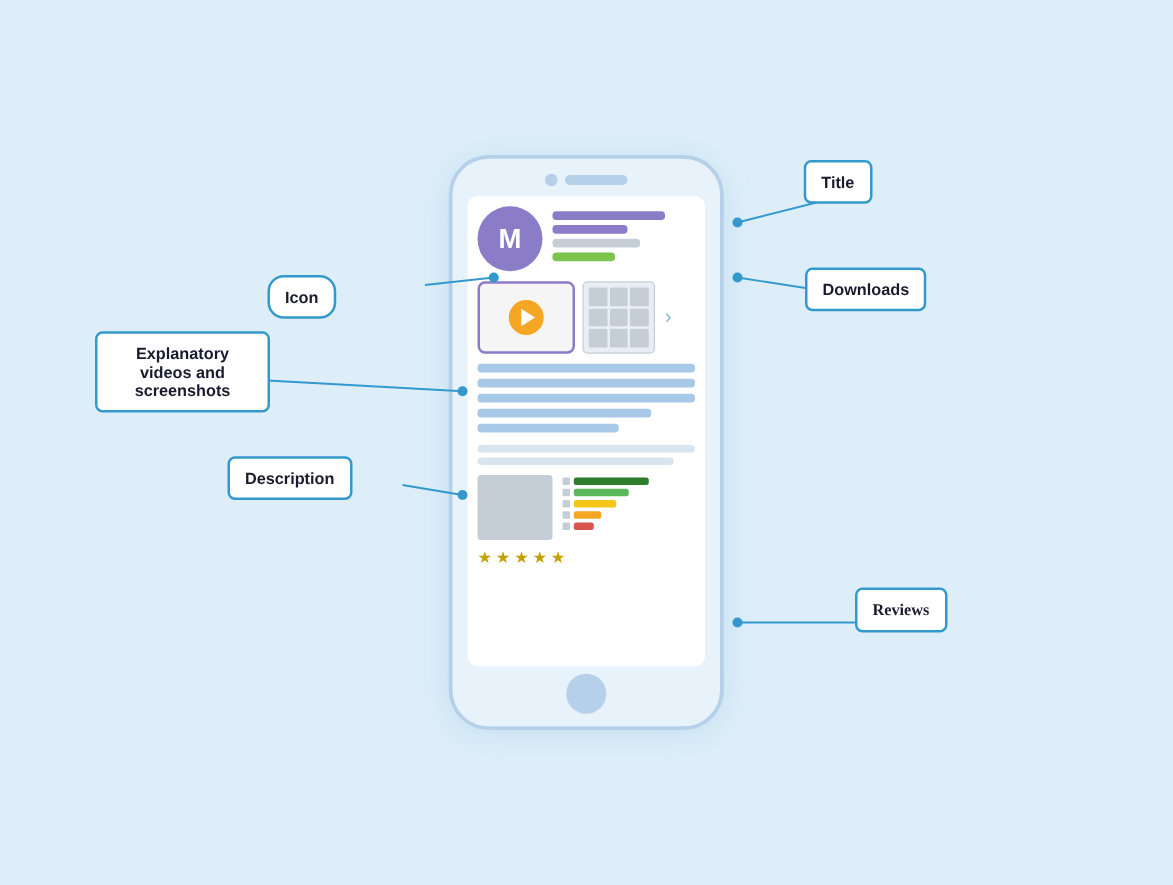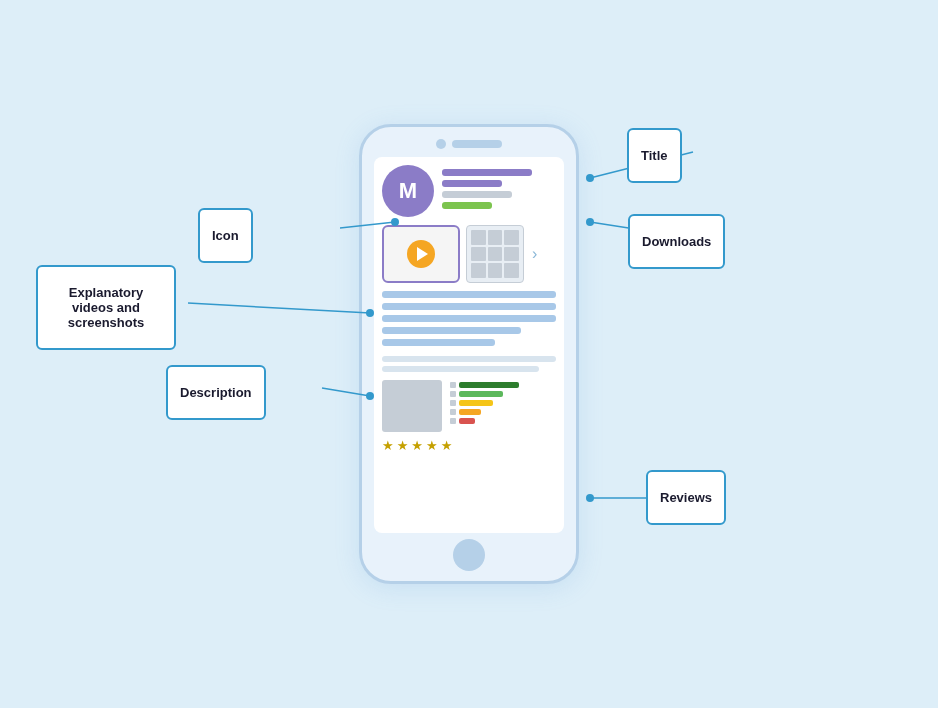--- a/index.html
+++ b/index.html
@@ -204,25 +204,26 @@
       font-size: 13px;
       color: #c5a000;
     }
 
     
     .callout {
       position: absolute;
       background: #fff;
       border: 2px solid #3399cc;
       border-radius: 6px;
-      padding: 18px 12px;
+      padding: 8px 12px;
       font-weight: bold;
       font-size: 13px;
       color: #1a1a2e;
       white-space: nowrap;
+      margin-left: 16px;
     }
     .callout.multi {
       white-space: normal;
       text-align: center;
       width: 140px;
     }
 
     
     .connectors {
       position: absolute;
@@ -350,31 +351,31 @@
   <circle cx="370" cy="396" r="4" fill="#3399cc"></circle>
 
   <line x1="700" y1="498" x2="590" y2="498" stroke="#3399cc" stroke-width="1.5"></line>
   <circle cx="590" cy="498" r="4" fill="#3399cc"></circle>
 </svg>
 
 <div class="callout" style="top:128px; left:627px;">
   <span>Title</span>
 </div>
 
-<div class="callout" style="top:208px; left:198px;">
+<div class="callout" style="top:220px; left:198px;border-radius:13px;">
   <span>Icon</span>
 </div>
 
 <div class="callout" style="top:214px; left:628px;">
   <span>Downloads</span>
 </div>
 
-<div class="callout multi" style="top:265px; left:36px;">
+<div class="callout multi" style="top:265px; left:60px;">
   <span>Explanatory videos and<br>screenshots</span>
 </div>
 
 <div class="callout" style="top:365px; left:166px;">
   <span>Description</span>
 </div>
 
-<div class="callout" style="top:470px; left:646px;">
+<div class="callout" style="top:470px; left:668px;font-family:Liberation Serif, serif;">
   <span>Reviews</span>
 </div>
 
 </body></html>

